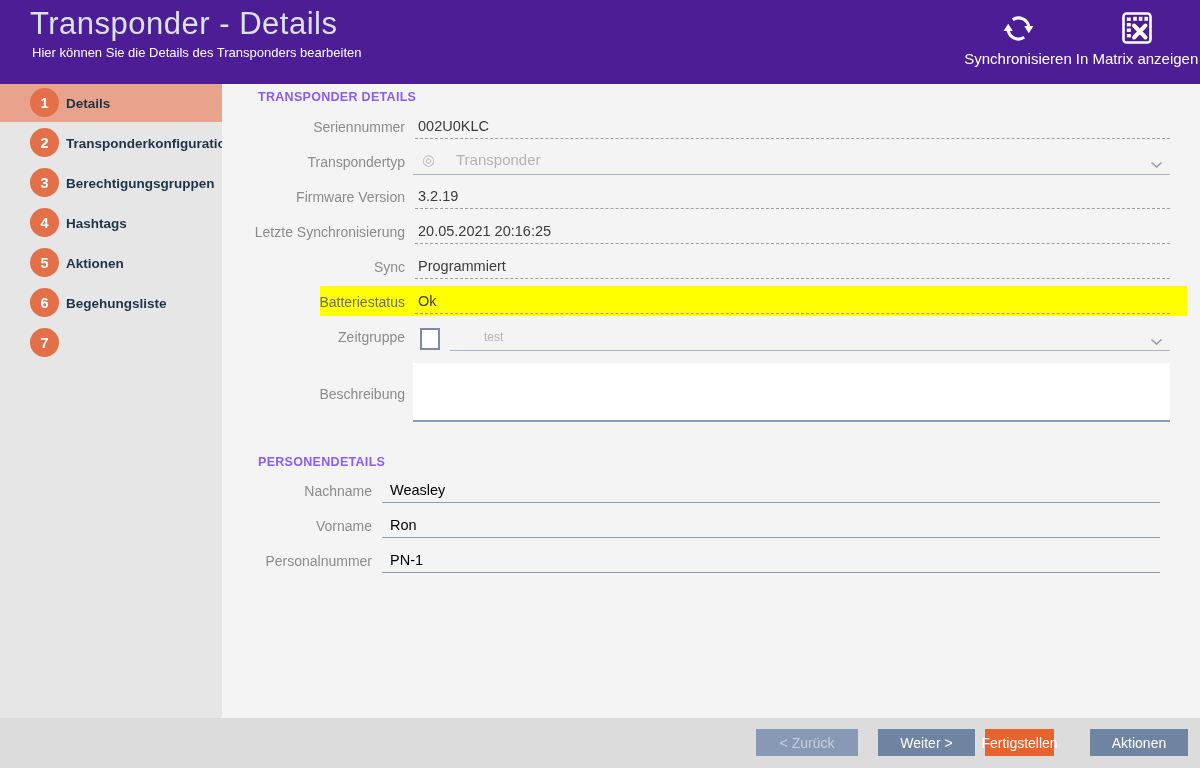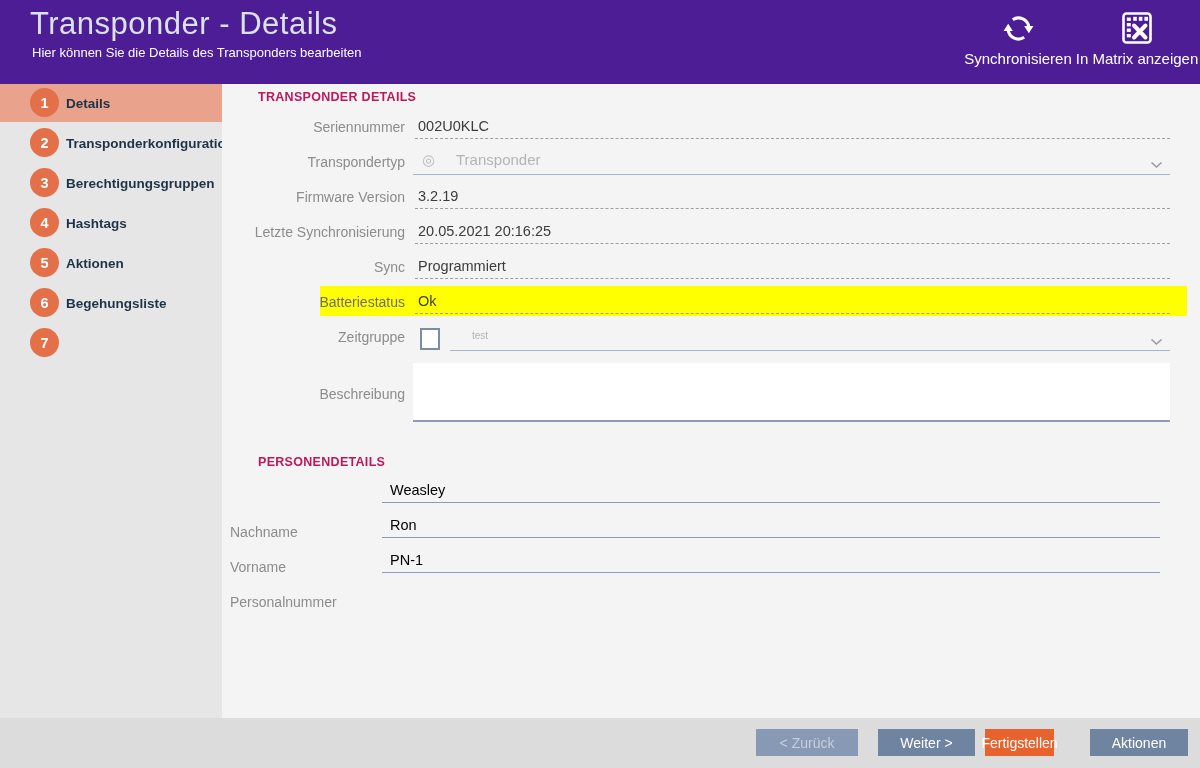--- a/index.html
+++ b/index.html
@@ -20,28 +20,28 @@
   
   .sidebar { position:absolute; left:0; top:84px; width:222px; height:634px; background:#e6e6e6; }
   .side-item { position:absolute; left:0; width:222px; height:38px; cursor:pointer; }
   .side-item .num { position:absolute; left:30px; top:4px; width:29px; height:29px; border-radius:50%; background:#e4704a; color:#ffffff; font-size:14.5px; font-weight:bold; display:flex; align-items:center; justify-content:center; }
   .side-item .txt { position:absolute; left:66px; top:0; height:38px; display:flex; align-items:center; font-size:13.5px; font-weight:bold; color:#1d3348; white-space:nowrap; }
   .side-item.active { background:#e9a28c; }
   .side-item.active::after { content:""; position:absolute; right:-15px; top:50%; margin-top:-19px; border-top:19px solid transparent; border-bottom:19px solid transparent; border-left:15px solid #e9a28c; }
 
   
   .content { position:absolute; left:222px; top:84px; width:978px; height:634px; background:#f4f4f4; }
-  .sec-title { position:absolute; font-size:12.5px; font-weight:bold; color:#be185d; letter-spacing:0.3px; }
+  .sec-title { position:absolute; font-size:12.5px; font-weight:bold; color:#8b5cf6; letter-spacing:0.3px; }
   .f-label { position:absolute; left:230px; width:175px; text-align:right; font-size:14px; color:#8c8c8c; white-space:nowrap; }
   .f-value { position:absolute; font-size:14.5px; color:#3c3c3c; white-space:nowrap; }
   .f-value.dim { color:#b4b4b4; font-size:15px; }
   .u-dash { position:absolute; left:415px; width:755px; border-top:1px dashed #9f9f9f; z-index:3; }
   .u-drop { position:absolute; border-top:1px solid #a9b2cf; z-index:3; }
   .u-person { position:absolute; border-top:1.5px solid #8b9cb8; z-index:3; }
-  .p-label { position:absolute; left:230px; width:142px; font-size:14px; color:#8c8c8c; white-space:nowrap;margin-top:41px; }
+  .p-label { position:absolute; left:230px; width:142px; text-align:right; font-size:14px; color:#8c8c8c; white-space:nowrap; }
   .p-value { position:absolute; left:390px; font-size:14.5px; color:#000000; white-space:nowrap;text-align:center; }
   .hl-yellow { position:absolute; left:320px; top:286px; width:867px; height:30px; background:#ffff00; z-index:1; }
   .z2 { z-index:2; }
   .chev { position:absolute; z-index:3; }
   .type-icon { position:absolute; left:422px; top:151px; font-size:15px; color:#b9b9b9; z-index:2; }
   .checkbox { position:absolute; left:420px; top:328px; width:20px; height:22px; background:#ffffff; border:2px solid #7c8ca2; z-index:2; cursor:pointer; }
   .desc-box { position:absolute; left:413px; top:363px; width:757px; height:59px; background:#ffffff; border:none; border-bottom:2px solid #8b9cb8; resize:none; font-family:"Liberation Sans",sans-serif; font-size:14px; color:#3c3c3c; padding:4px 6px; z-index:2; }
 
   
   .footer { position:absolute; left:0; top:718px; width:1200px; height:50px; background:#dcdcdc; }
@@ -150,21 +150,21 @@
   <div class="f-value" style="left:418px; top:258px;">Programmiert</div>
   <div class="u-dash" style="top:278px;"></div>
 
   <div class="hl-yellow"></div>
   <div class="f-label z2" style="top:294px; color:#6e6e6e;">Batteriestatus</div>
   <div class="f-value z2" style="left:418px; top:293px;">Ok</div>
   <div class="u-dash" style="top:313px;"></div>
 
   <div class="f-label" style="top:329px;">Zeitgruppe</div>
   <div class="checkbox"></div>
-  <div class="f-value dim" style="left:472px; top:330px; font-size:10px;">test</div>
+  <div class="f-value dim" style="left:484px; top:330px; font-size:12px;">test</div>
   <div class="u-drop" style="left:450px; top:350px; width:720px;"></div>
   <span class="chev" style="left:1150px; top:332px;">
     <svg width="13" height="8" viewBox="0 0 13 8">
         <path d="M1.5 1.5 L6.5 6 L11.5 1.5" stroke="#9a9a9a" stroke-width="1.6" fill="none"></path>
       </svg>
   </span>
 
   <div class="f-label" style="top:386px;">Beschreibung</div>
   <textarea class="desc-box" value="" style=""></textarea>
 

